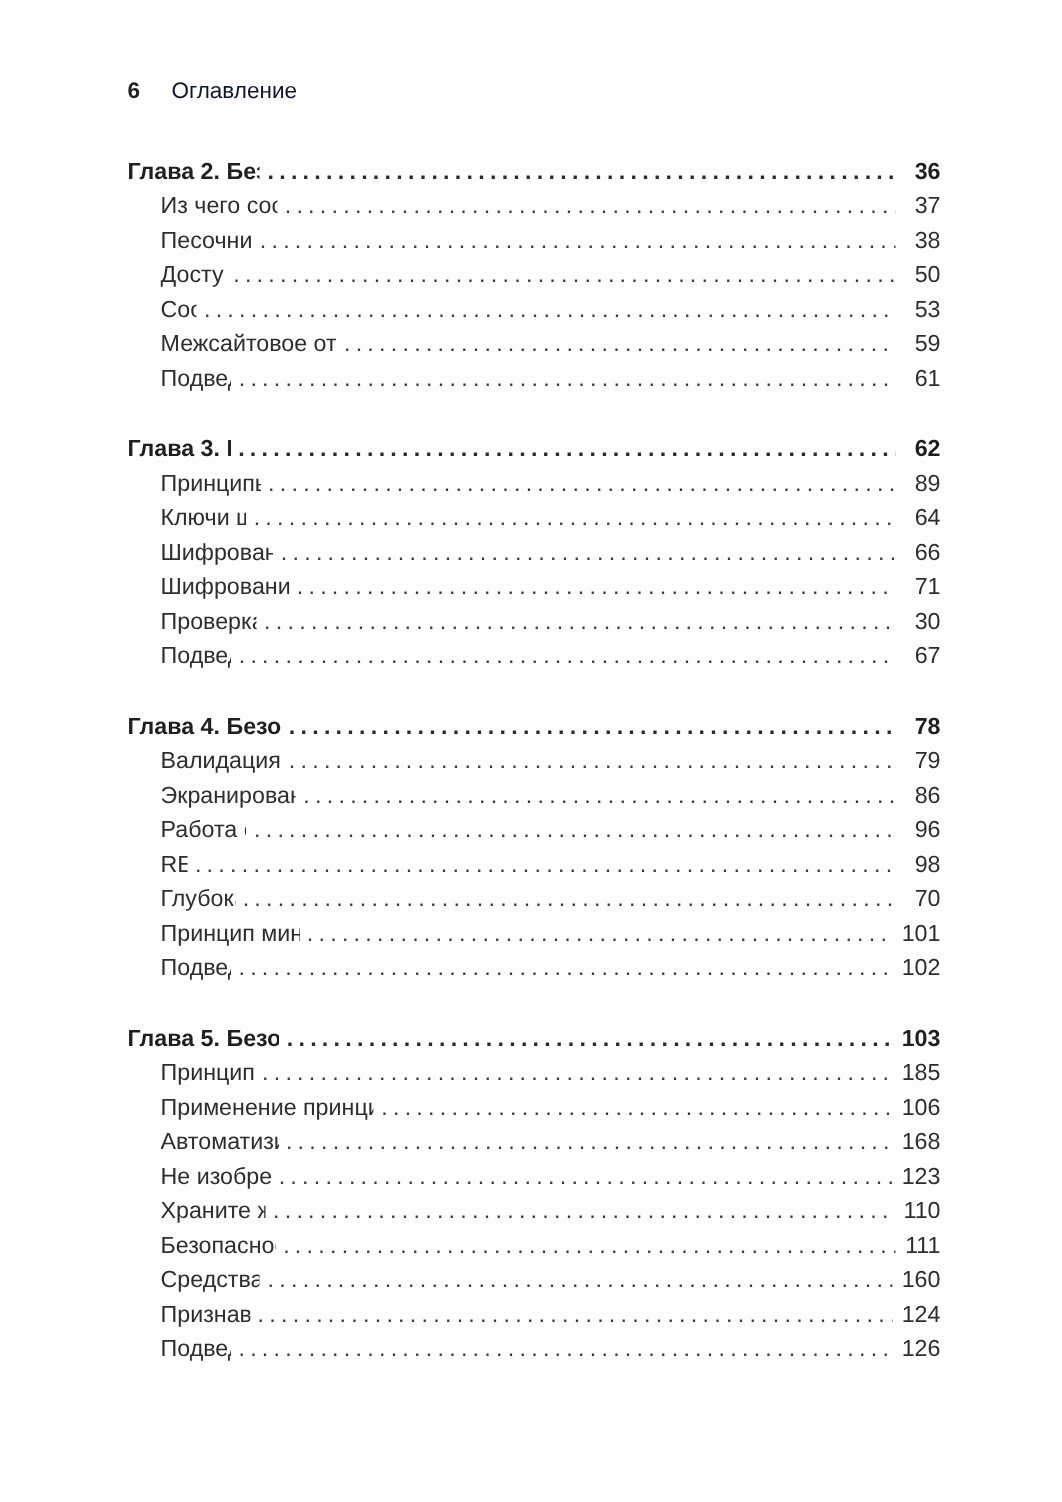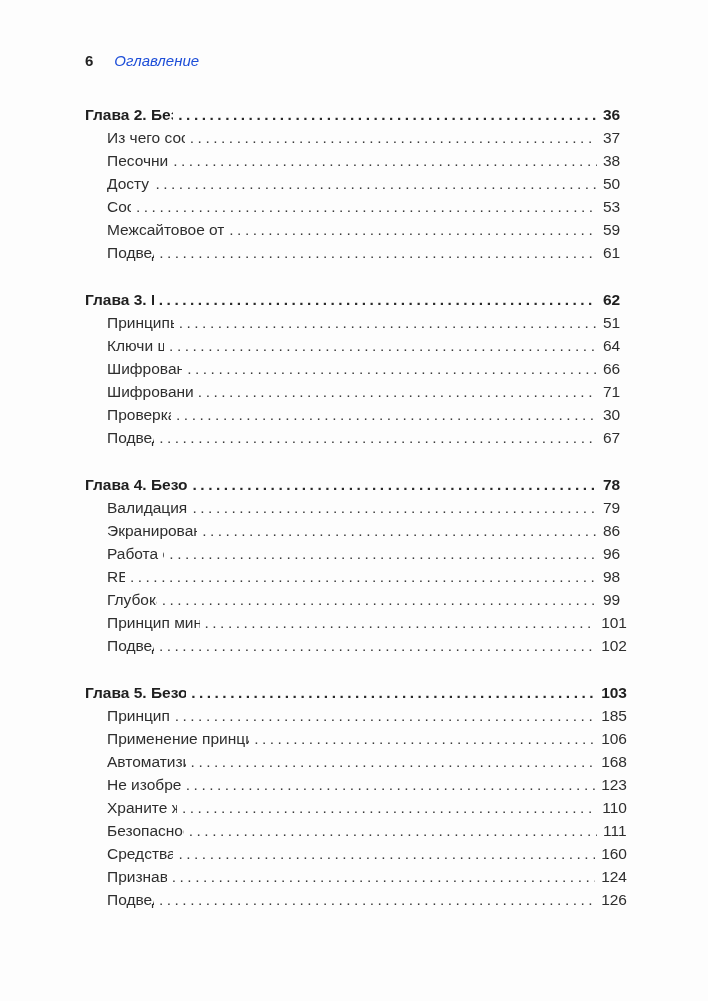--- a/index.html
+++ b/index.html
@@ -26,22 +26,21 @@
     align-items: baseline;
     gap: 21px;
     font-size: 15px;
     margin-bottom: 34px;
   }
   .running-head .num {
     font-weight: bold;
     color: #222;
   }
   .running-head .title {
-    color: #1d4ed8;
-    font-style: italic;
+    color: #0f172a;
   }
   .toc {
     display: block;
   }
   .chapter-block {
     margin-top: 24px;
   }
   .chapter-block:first-child {
     margin-top: 0;
   }
@@ -74,20 +73,21 @@
     font-weight: normal;
   }
   .row.chapter .dots { font-weight: bold; color: #2a2a2a; }
   .row .dots::before {
     content: "..........................................................................................................................................";
     letter-spacing: 3.5px;
   }
   .row .p {
     flex: 0 0 auto;
     min-width: 24px;
+    text-align: right;
   }
 </style>
 </head>
 <body>
 
 <div class="page">
   <div class="running-head">
     <span class="num">6</span>
     <span class="title">Оглавление</span>
   </div>
@@ -141,21 +141,21 @@
   <div class="chapter-block">
     <div class="row chapter">
       <span class="t">Глава 3. Шифрование</span>
       <span class="dots"></span>
       <span class="p">62</span>
     </div>
     <div>
   <div class="row section">
     <span class="t">Принципы шифрования</span>
     <span class="dots"></span>
-    <span class="p">51</span>
+    <span class="p">89</span>
   </div>
 
   <div class="row section">
     <span class="t">Ключи шифрования</span>
     <span class="dots"></span>
     <span class="p">64</span>
   </div>
 
   <div class="row section">
     <span class="t">Шифрование при передаче</span>
@@ -210,21 +210,21 @@
 
   <div class="row section">
     <span class="t">REST</span>
     <span class="dots"></span>
     <span class="p">98</span>
   </div>
 
   <div class="row section">
     <span class="t">Глубокая защита</span>
     <span class="dots"></span>
-    <span class="p">99</span>
+    <span class="p">70</span>
   </div>
 
   <div class="row section">
     <span class="t">Принцип минимальных привилегий</span>
     <span class="dots"></span>
     <span class="p">101</span>
   </div>
 
   <div class="row section">
     <span class="t">Подведем итоги</span>

